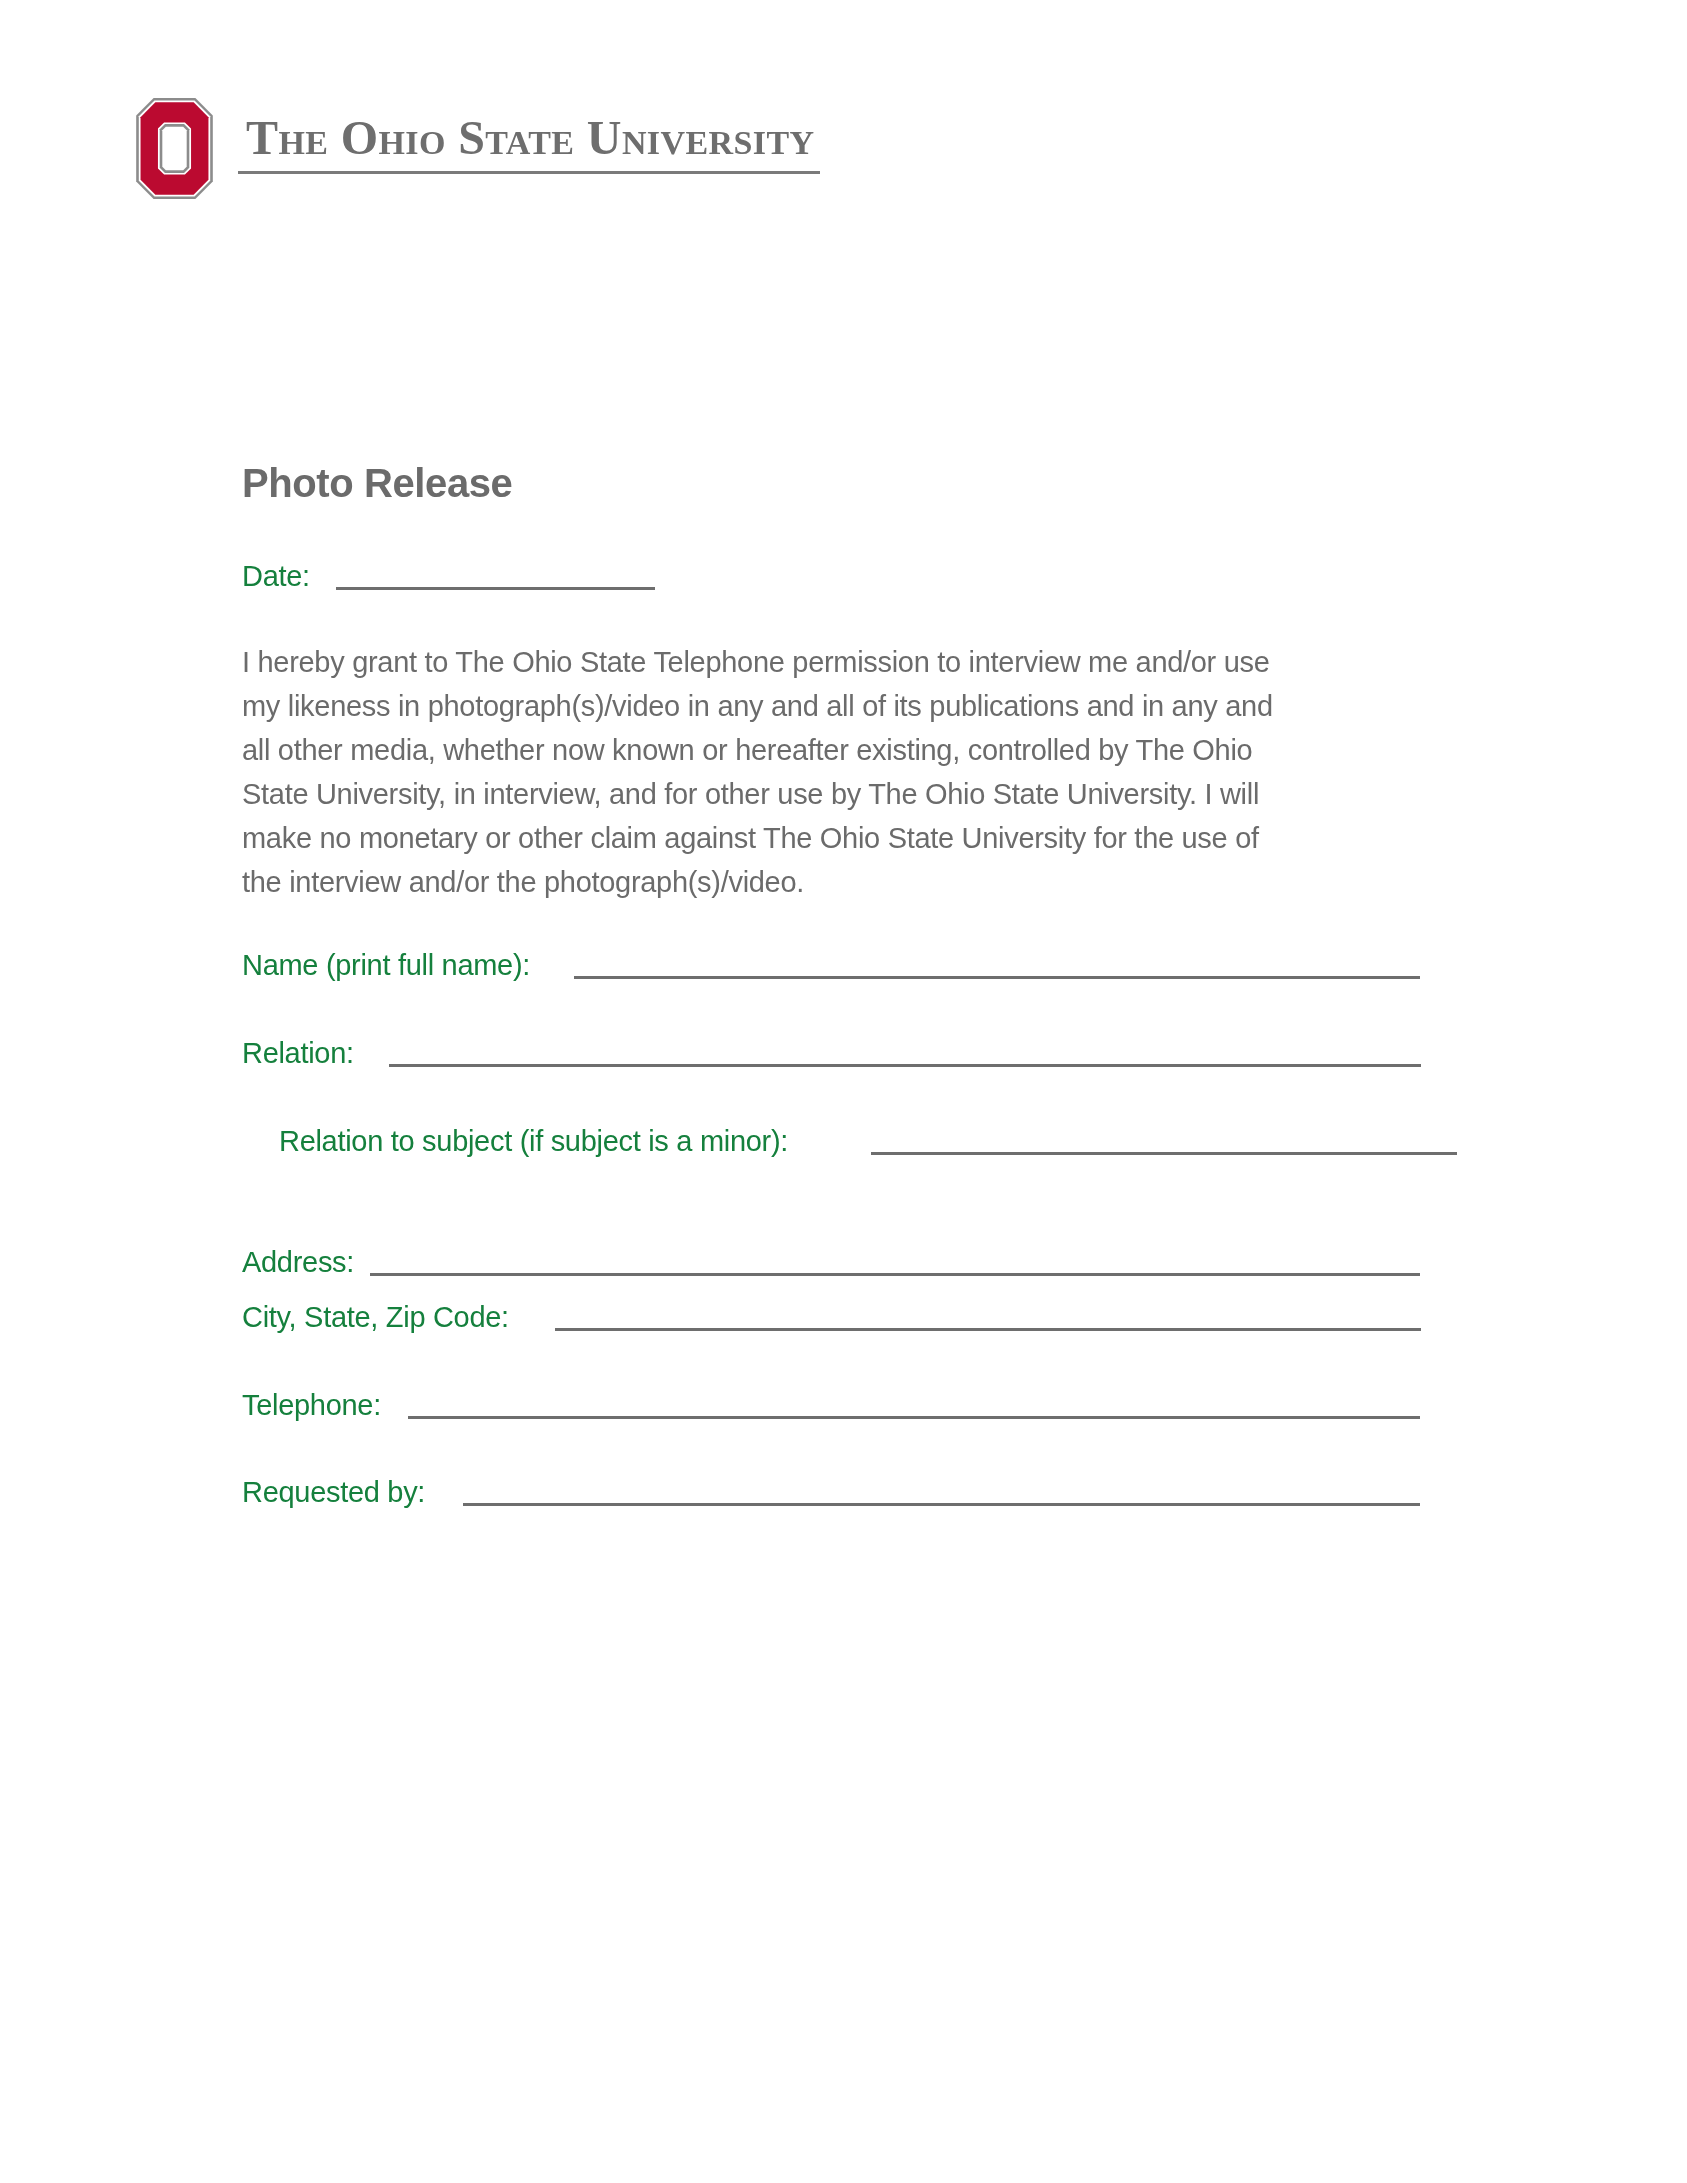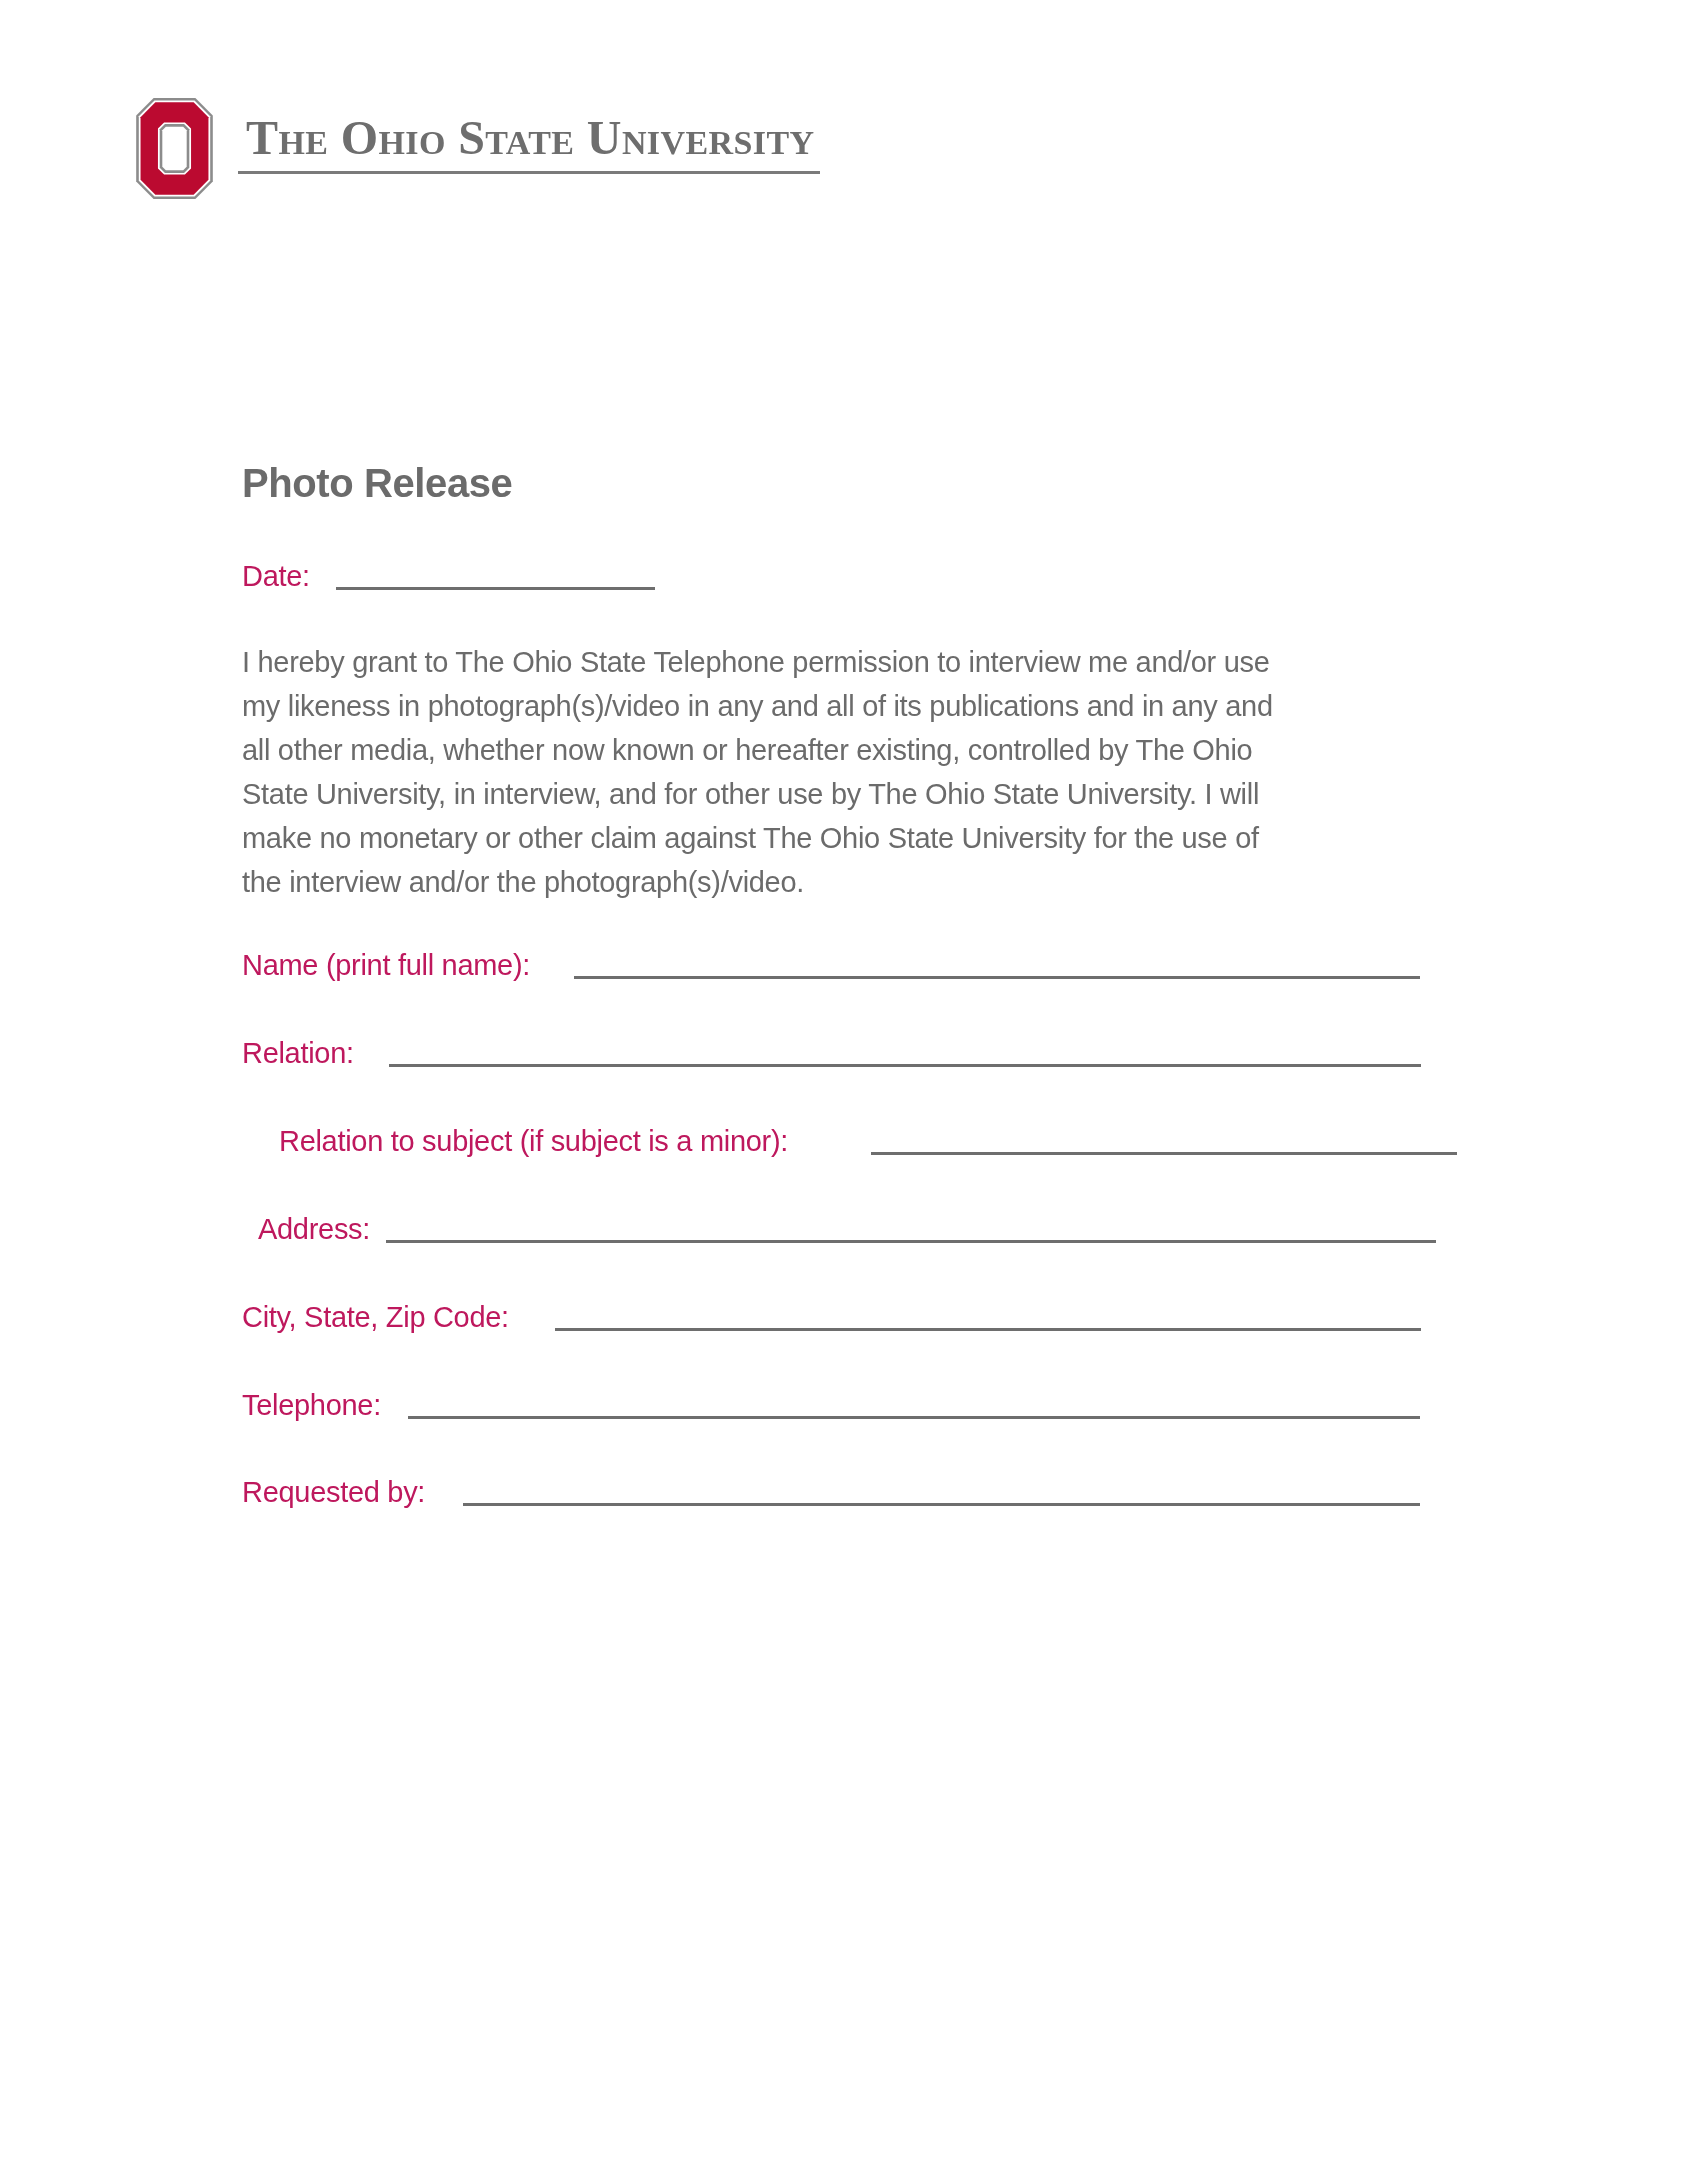--- a/index.html
+++ b/index.html
@@ -55,21 +55,21 @@
     letter-spacing: -0.4px;
     white-space: nowrap;
   }
   .field-row {
     position: absolute;
     left: 242px;
     height: 35px;
     font-size: 29px;
     line-height: 35px;
     white-space: nowrap;
-    color: #be185d;
+    color: #15803d;
   }
   .field-label {
     position: absolute;
     left: 0;
     top: 0;
     letter-spacing: -0.3px;
   }
   .field-line {
     position: absolute;
     height: 2.6px;
@@ -136,21 +136,21 @@
 <div class="field-row" style="top: 1036px; width: 1179px;">
   <span class="field-label">Relation:</span>
   <div class="field-line" style="left: 147px; top: 28px; width: 1032px;"></div>
 </div>
 
 <div class="field-row" style="top: 1124px; width: 1179px; margin-left: 37px;">
   <span class="field-label">Relation to subject (if subject is a minor):</span>
   <div class="field-line" style="left: 592px; top: 28px; width: 586px;"></div>
 </div>
 
-<div class="field-row" style="top: 1212px; width: 1179px; margin-left: 16px;">
+<div class="field-row" style="top: 1245px; width: 1179px;">
   <span class="field-label">Address:</span>
   <div class="field-line" style="left: 128px; top: 28px; width: 1050px;"></div>
 </div>
 
 <div class="field-row" style="top: 1300px; width: 1179px;">
   <span class="field-label">City, State, Zip Code:</span>
   <div class="field-line" style="left: 313px; top: 28px; width: 866px;"></div>
 </div>
 
 <div class="field-row" style="top: 1388px; width: 1179px;">

